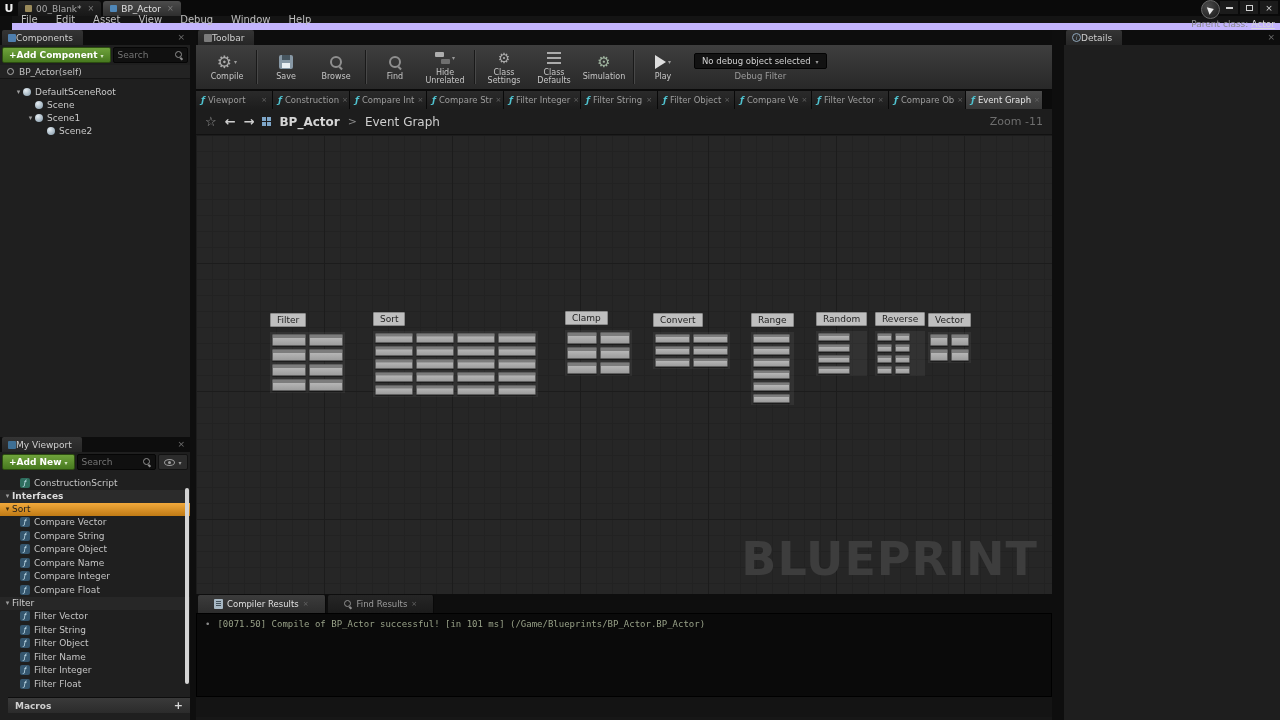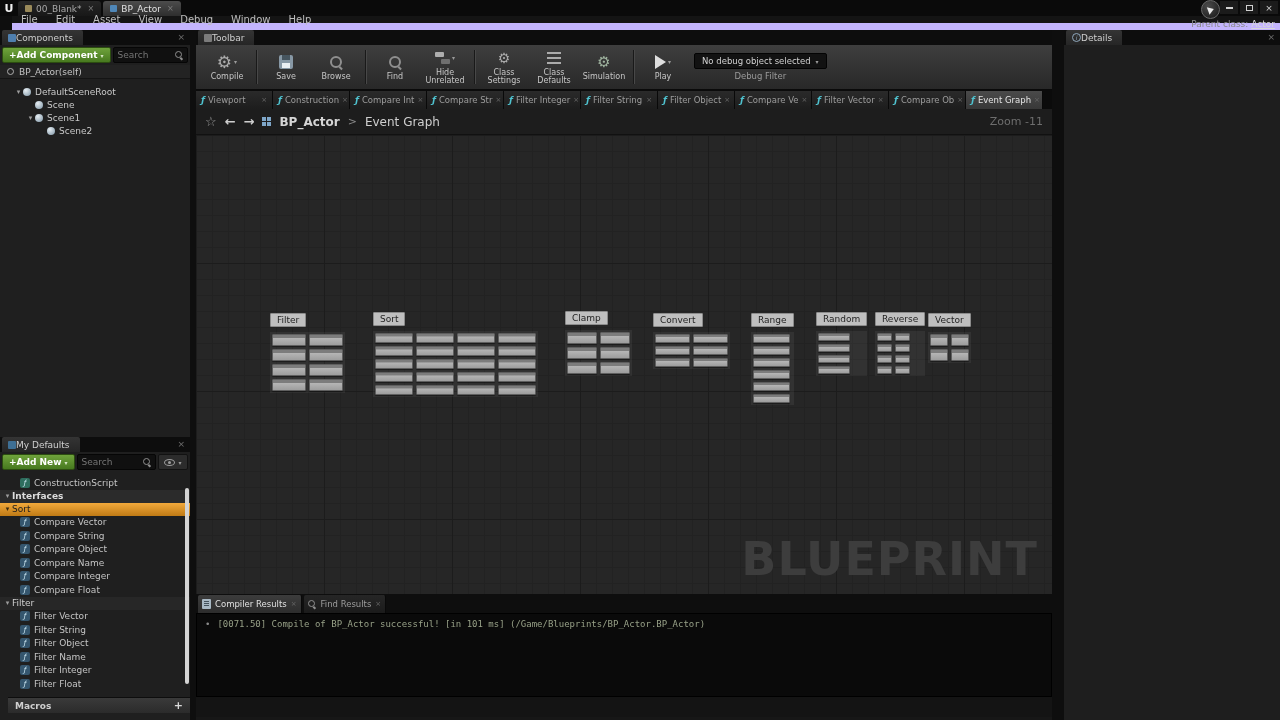--- a/index.html
+++ b/index.html
@@ -122,21 +122,21 @@
       linear-gradient(90deg,#222222 1px,transparent 1px);
     background-size:128px 128px,128px 128px,16px 16px,16px 16px;}
   .ggroup{position:absolute;}
   .glabel{display:inline-block;background:#bfbfbf;color:#1f1f1f;font-size:9px;padding:1px 6px;border:1px solid #8c8c8c;border-radius:1px;}
   .ggrid{display:grid;margin-top:5px;background:rgba(210,210,210,0.07);padding:2px;}
   .gnode{background:linear-gradient(180deg,#7c7c7c 0%,#7c7c7c 28%,#b4b4b4 34%,#9d9d9d 100%);border:1px solid #5f5f5f;border-radius:1px;box-shadow:0 1px 1px rgba(0,0,0,0.45);}
   .watermark{position:absolute;right:14px;bottom:8px;font-size:46px;font-weight:800;color:#3d3d3d;letter-spacing:1px;}
 
   
   .bottom-tabs{position:absolute;left:0;top:564px;width:856px;height:19px;background:#0e0e0e;display:flex;align-items:flex-end;}
-  .btab{height:18px;display:flex;align-items:center;gap:4px;padding:0 4px;font-size:8.5px;color:#9c9c9c;background:linear-gradient(#262626,#1b1b1b);border-right:1px solid #090909;margin-left:2px;border-radius:2px 2px 0 0;}
+  .btab{height:18px;display:flex;align-items:center;gap:4px;padding:0 16px;font-size:8.5px;color:#9c9c9c;background:linear-gradient(#262626,#1b1b1b);border-right:1px solid #090909;margin-left:2px;border-radius:2px 2px 0 0;}
   .btab.active{background:linear-gradient(#3c3c3c,#2d2d2d);color:#e0e0e0;}
   .i-doc{width:9px;height:10px;background:#a8b8c4;border-radius:1px;position:relative;}
   .i-doc::after{content:"";position:absolute;left:2px;top:2px;width:5px;height:1px;background:#44525c;box-shadow:0 2px #44525c,0 4px #44525c;}
   .btab .dt-x{color:#666;font-size:7px;}
   .log-body{position:absolute;left:0;top:583px;width:856px;height:84px;background:#0a0a0a;border:1px solid #000;padding:5px 8px;}
   .log-line{font-family:"DejaVu Sans Mono","Liberation Mono",monospace;font-size:9px;color:#97a087;display:flex;gap:7px;align-items:flex-start;}
   .log-line .bullet{color:#8a8a8a;}
   .clear-strip{position:absolute;left:0;top:687px;width:856px;height:16px;background:#171717;display:flex;align-items:center;justify-content:flex-end;padding-right:14px;}
   .clear-btn{font-size:9px;color:#a2a2a2;}
 
@@ -240,21 +240,21 @@
      <span class="i-scene"></span>
      <span>Scene2</span>
    </div>
       </div>
   </div>
 
   <div class="mybp">
     <div class="strip">
       <div class="ptab">
         <span class="i-mybp"></span>
-        <span>My Defaults</span>
+        <span>My Viewport</span>
       </div>
       <span class="strip-x">×</span>
     </div>
     <div class="ctrl-row">
       <div class="btn-green">
         <span>+Add New</span>
         <span class="caret">▾</span>
       </div>
       <div class="searchbox">
         <input placeholder="Search" style="">

